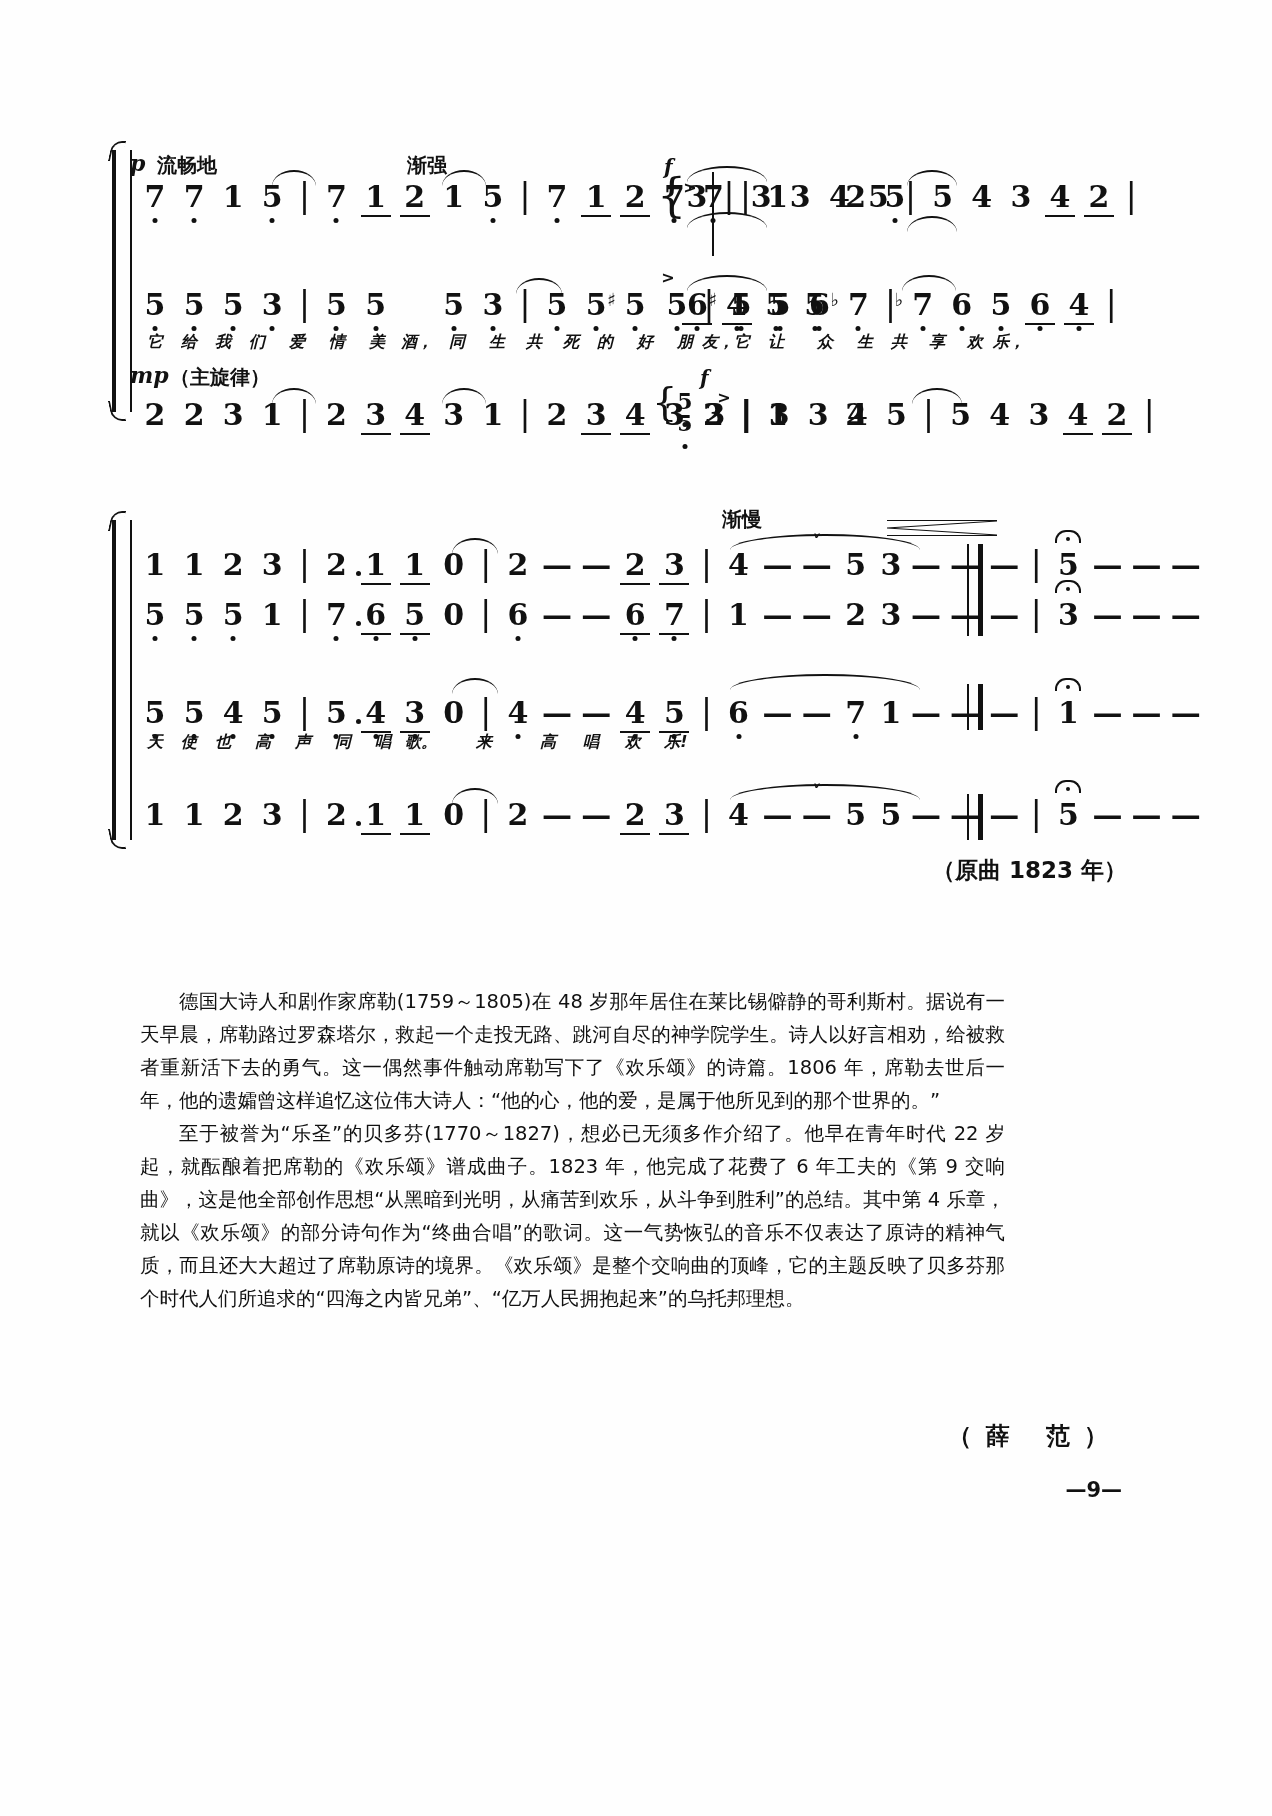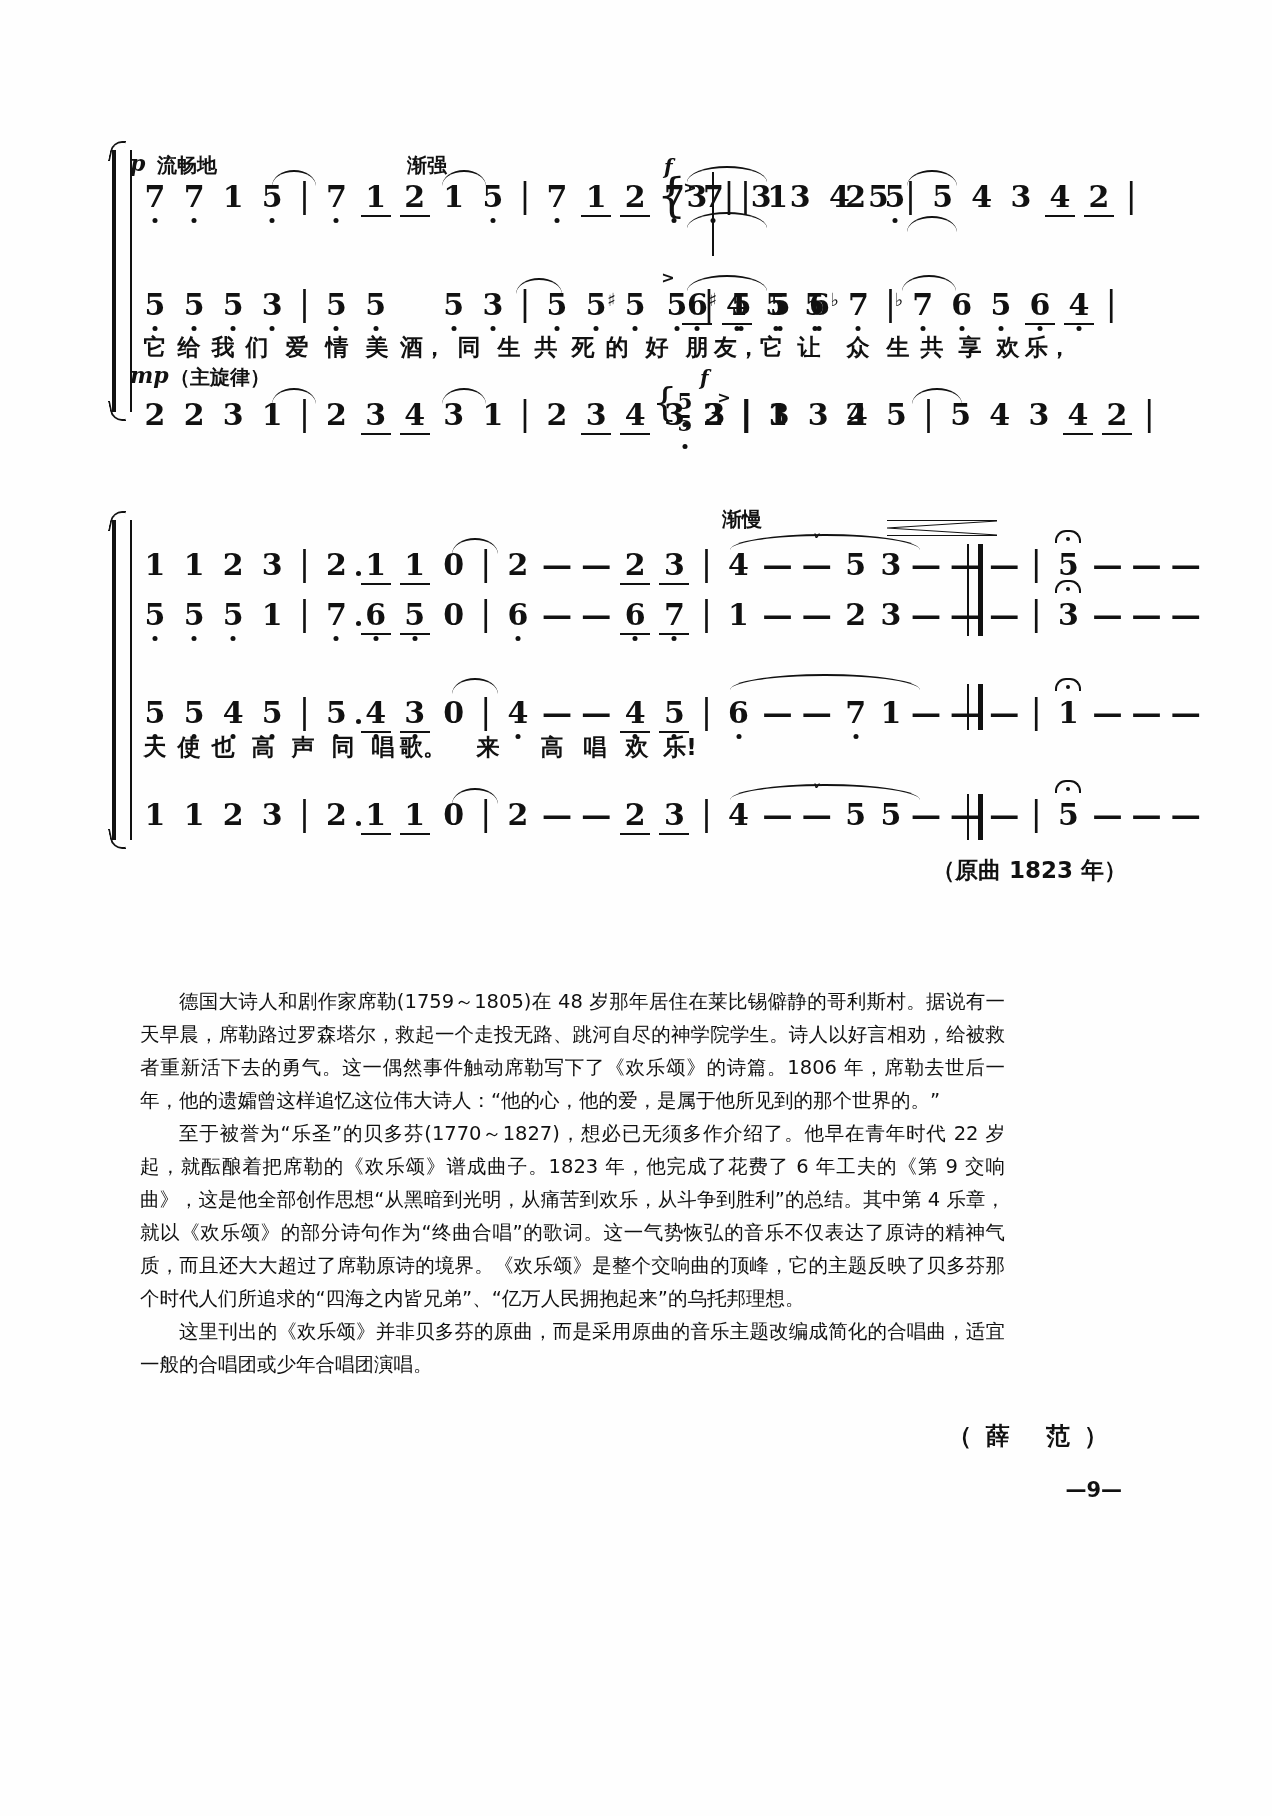--- a/index.html
+++ b/index.html
@@ -58,22 +58,22 @@
         width:4px;height:4px;border-radius:50%;background:#111;}
   
   .accent{position:absolute;top:-20px;left:50%;transform:translateX(-50%);
         font-size:16px;font-weight:bold;}
   
   .breath{position:absolute;top:-22px;left:50%;transform:translateX(-50%);font-size:18px;}
   .dyn{position:absolute;font-style:italic;font-weight:bold;font-size:22px;
        font-family:"DejaVu Serif","Liberation Serif",serif;}
   .tempo{position:absolute;font-weight:bold;font-size:20px;
          font-family:"DejaVu Sans","Liberation Sans",sans-serif;}
-  .lyrics{position:absolute;white-space:nowrap;font-size:23px;font-weight:bold;
-          font-family:"DejaVu Sans","Liberation Sans",sans-serif;letter-spacing:0;}
+  .lyrics{position:absolute;white-space:nowrap;font-size:16px;font-weight:bold;
+          font-family:"DejaVu Sans","Liberation Sans",sans-serif;letter-spacing:0;font-style:italic;}
   .lyr{display:inline-block;text-align:center;}
   .barline{position:absolute;width:2px;background:#111;}
   .endbar{position:absolute;width:9px;border-left:2px solid #111;border-right:5px solid #111;}
   .chordbrace{position:absolute;font-size:46px;font-weight:400;
               font-family:"DejaVu Serif","Liberation Serif",serif;}
   .hairpin{position:absolute;}
   .hairpin:before{content:"";position:absolute;left:0;top:0;width:100%;height:1px;
     background:#111;transform-origin:left center;}
   .hairpin:after{content:"";position:absolute;left:0;bottom:0;width:100%;height:1px;
     background:#111;transform-origin:left center;}
@@ -403,18 +403,17 @@
     <div class="endbar" style="left:855px;top:24px;height:92px;"></div>
     <div class="endbar" style="left:855px;top:164px;height:46px;"></div>
     <div class="endbar" style="left:855px;top:274px;height:46px;"></div>
   </div>
 
   <div class="srcnote">（原曲 1823 年）</div>
 
   <div class="prose">
     <p>德国大诗人和剧作家席勒(1759～1805)在 48 岁那年居住在莱比锡僻静的哥利斯村。据说有一天早晨，席勒路过罗森塔尔，救起一个走投无路、跳河自尽的神学院学生。诗人以好言相劝，给被救者重新活下去的勇气。这一偶然事件触动席勒写下了《欢乐颂》的诗篇。1806 年，席勒去世后一年，他的遗孀曾这样追忆这位伟大诗人：“他的心，他的爱，是属于他所见到的那个世界的。”</p>
     <p>至于被誉为“乐圣”的贝多芬(1770～1827)，想必已无须多作介绍了。他早在青年时代 22 岁起，就酝酿着把席勒的《欢乐颂》谱成曲子。1823 年，他完成了花费了 6 年工夫的《第 9 交响曲》，这是他全部创作思想“从黑暗到光明，从痛苦到欢乐，从斗争到胜利”的总结。其中第 4 乐章，就以《欢乐颂》的部分诗句作为“终曲合唱”的歌词。这一气势恢弘的音乐不仅表达了原诗的精神气质，而且还大大超过了席勒原诗的境界。《欢乐颂》是整个交响曲的顶峰，它的主题反映了贝多芬那个时代人们所追求的“四海之内皆兄弟”、“亿万人民拥抱起来”的乌托邦理想。</p>
-    <p>这里刊出的《欢乐颂》并非贝多芬的原曲，而是采用原曲的音乐主题改编成简化的合唱曲，适宜一般的合唱团或少年合唱团演唱。</p>
   </div>
 
   <div class="signature">（薛 范）</div>
   <div class="pageno">—9—</div>
 </div>
 
 </body></html>

